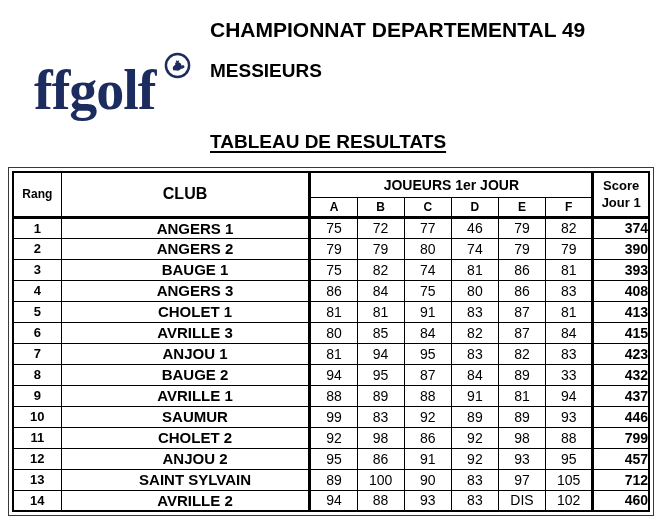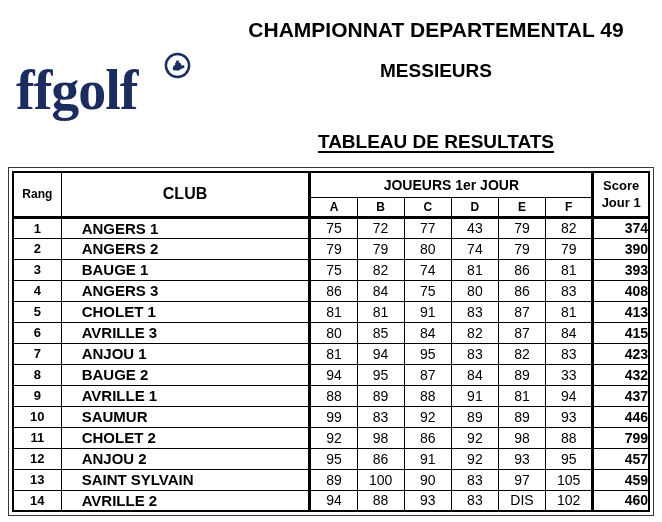--- a/index.html
+++ b/index.html
@@ -25,21 +25,21 @@
     font-size: 56px;
     letter-spacing: -1px;
     line-height: 1;
     position: absolute; left: 0; top: 14px;
   }
   .logo-badge {
     position: absolute; left: 148px; top: 4px;
     width: 27px; height: 27px;
   }
 
-  .hline { position: absolute; left: 210px; width: 452px; text-align: center; font-weight: 700; white-space: nowrap; }
+  .hline { position: absolute; left: 210px; width: 452px; font-weight: 700; white-space: nowrap; }
   .h-title    { top: 18px;  font-size: 21px; }
   .h-sub      { top: 60px;  font-size: 19px; }
   .h-date     { top: 93px;  font-size: 20px; }
   .h-tabtitle { top: 131px; font-size: 19px; text-decoration: underline; text-decoration-thickness: 2px; text-underline-offset: 3px; }
 
   
   .table-clip {
     position: absolute; left: 8px; top: 167px;
     width: 646px; height: 355px;
     overflow: hidden;
@@ -67,31 +67,31 @@
   .th-club    { font-size: 16px; }
   .th-joueurs { font-size: 14px; height: 25px; }
   .th-letter  { font-size: 12px; height: 20px; }
   .th-score   { font-size: 13px; line-height: 1.35; }
   
   .b-left-thick  { border-left: 3px solid #000 !important; }
   .b-bot-thick   { border-bottom: 3px solid #000 !important; }
   
   td { height: 21px; vertical-align: middle; }
   .td-rank  { font-size: 13px; font-weight: 700; text-align: center; }
-  .td-club  { font-size: 15px; font-weight: 700; text-align: left; padding-left: 20px; }
+  .td-club  { font-size: 15px; font-weight: 700; text-align: center; padding-left: 20px; }
   .td-score { font-size: 14px; text-align: center; }
   .td-total { font-size: 14px; font-weight: 700; text-align: right; }
 </style>
 </head>
 <body>
 
 <div class="doc-header">
 
   <div class="logo">
-    <div class="logo-text" style="color: rgb(28, 44, 94);">ffgolf</div>
+    <div class="logo-text" style="color: rgb(28, 44, 94); margin-left: 18px;">ffgolf</div>
     <div class="logo-badge">
       <svg width="27" height="27" viewBox="0 0 24 24">
         <circle cx="12" cy="12" r="10.3" fill="none" stroke="#1c2c5e" stroke-width="2.2"></circle>
         <path fill="#1c2c5e" d="M8.2,16.2 C7.2,14.2 8.1,12.0 10.1,11.3 C9.5,10.3 10.2,9.1 11.3,9.2 C11.4,8.1 12.5,7.3 13.5,7.7 L12.9,9.0 C14.6,9.3 15.7,10.7 15.5,12.3 C16.5,11.5 18.1,11.8 18.2,12.9 C18.3,14.3 16.5,15.1 15.1,14.8 C14.3,16.0 12.7,16.8 11.1,16.5 Z"></path>
         <path fill="#1c2c5e" d="M10.6,9.0 C10.3,8.2 10.9,7.4 11.7,7.4 C11.5,7.9 11.6,8.4 11.9,8.8 Z"></path>
       </svg>
     </div>
   </div>
 
   <div class="hline h-title">CHAMPIONNAT DEPARTEMENTAL 49</div>
@@ -132,21 +132,21 @@
           <th class="th-letter b-bot-thick">F</th>
         </tr>
       </thead>
       <tbody>
           <tr>
             <td class="td-rank">1</td>
             <td class="td-club">ANGERS 1</td>
             <td class="td-score b-left-thick">75</td>
             <td class="td-score">72</td>
             <td class="td-score">77</td>
-            <td class="td-score">43</td>
+            <td class="td-score">46</td>
             <td class="td-score">79</td>
             <td class="td-score">82</td>
             <td class="td-total b-left-thick">374</td>
           </tr>
           <tr>
             <td class="td-rank">2</td>
             <td class="td-club">ANGERS 2</td>
             <td class="td-score b-left-thick">79</td>
             <td class="td-score">79</td>
             <td class="td-score">80</td>
@@ -267,21 +267,21 @@
           </tr>
           <tr>
             <td class="td-rank">13</td>
             <td class="td-club">SAINT SYLVAIN</td>
             <td class="td-score b-left-thick">89</td>
             <td class="td-score">100</td>
             <td class="td-score">90</td>
             <td class="td-score">83</td>
             <td class="td-score">97</td>
             <td class="td-score">105</td>
-            <td class="td-total b-left-thick">459</td>
+            <td class="td-total b-left-thick">712</td>
           </tr>
           <tr>
             <td class="td-rank">14</td>
             <td class="td-club">AVRILLE 2</td>
             <td class="td-score b-left-thick">94</td>
             <td class="td-score">88</td>
             <td class="td-score">93</td>
             <td class="td-score">83</td>
             <td class="td-score">DIS</td>
             <td class="td-score">102</td>

